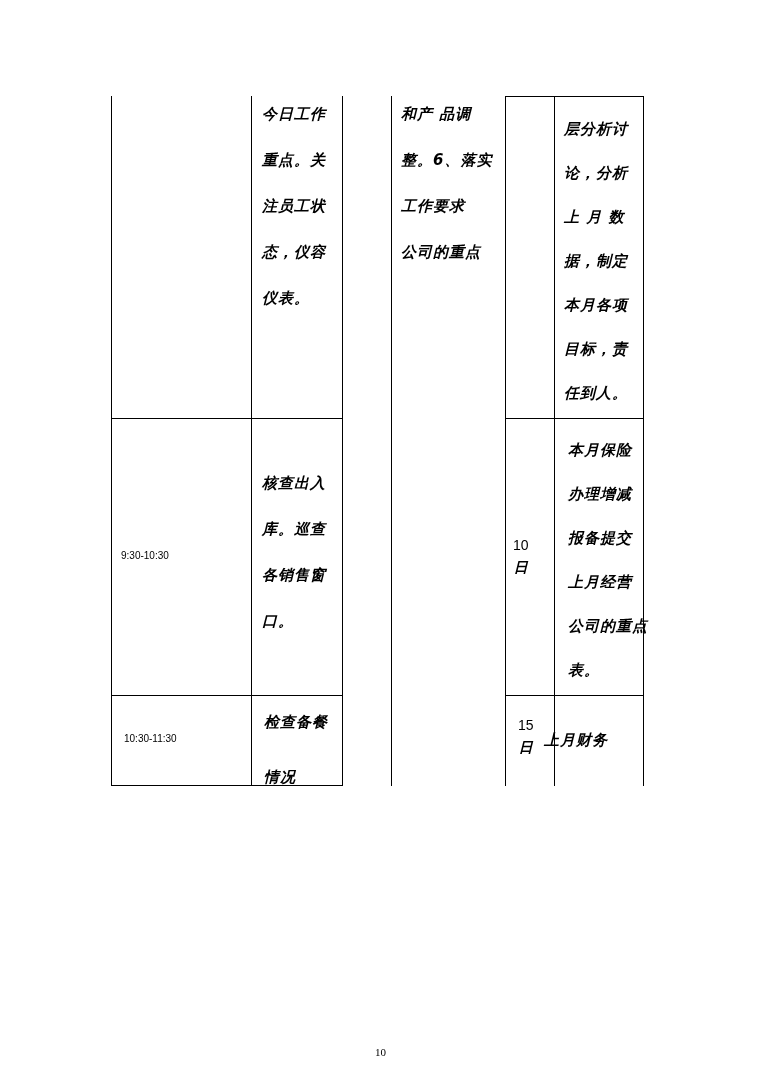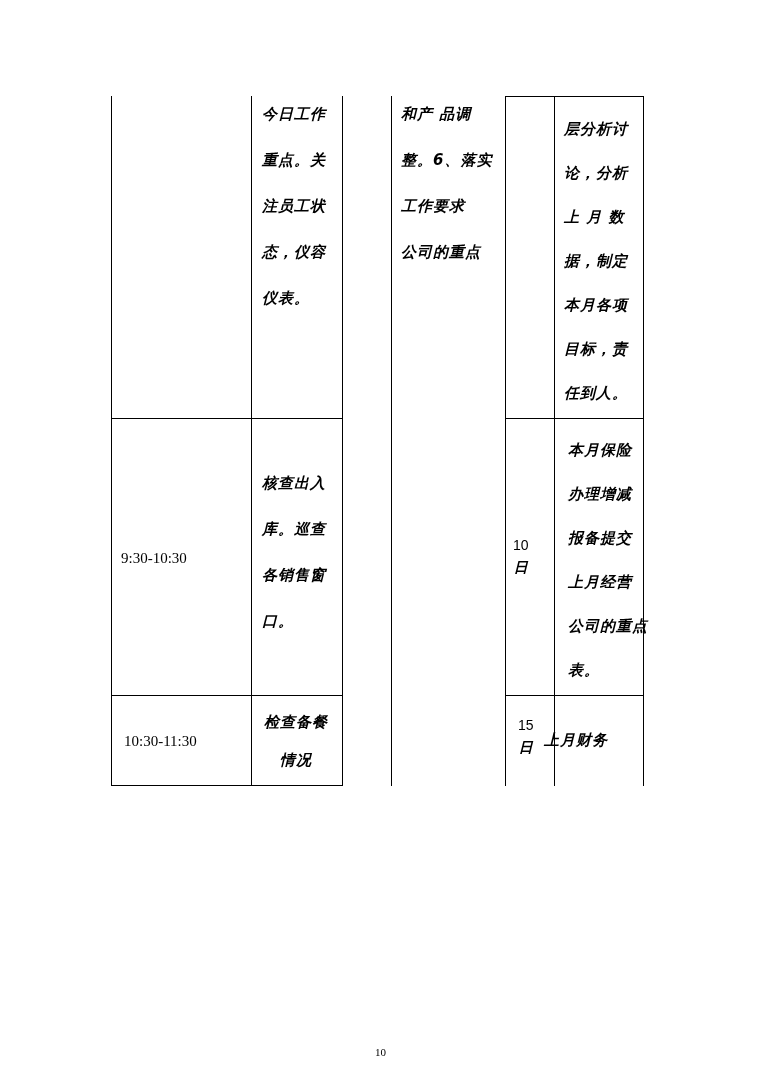--- a/index.html
+++ b/index.html
@@ -1,21 +1,21 @@
 <!DOCTYPE html>
 <html><head>
 <meta charset="utf-8">
 <style>
   html, body { margin:0; padding:0; background:#ffffff; }
   body { width:761px; height:1077px; position:relative; overflow:hidden;
          font-family:"DejaVu Sans", sans-serif; color:#000; }
   .vl { position:absolute; width:1px; background:#000; }
   .hl { position:absolute; height:1px; background:#000; }
   .cell-text { position:absolute; font-size:15px; font-style:italic; font-weight:bold; line-height:44px; letter-spacing:1px; }
-  .time { position:absolute; font-family:Liberation Serif, serif; font-size:15px; }
+  .time { position:absolute; font-family:Liberation Sans, sans-serif; font-size:10px; }
   .day { position:absolute; font-family:"Liberation Sans", sans-serif; font-size:14px; line-height:22px; text-align:center; }
   .day .ri { font-style:italic; font-weight:bold; font-family:"DejaVu Sans", sans-serif; }
   .pagenum { position:absolute; left:0; width:761px; top:1046px; text-align:center;
              font-family:"Liberation Serif", serif; font-size:11px; }
 </style>
 </head>
 <body>
 
 <div>
   <div class="vl" style="left:111px;top:96px;height:690px;"></div>
@@ -35,23 +35,23 @@
 
   <div class="time" style="left:121px;top:550px;">9:30-10:30</div>
   <div class="cell-text" style="left:262px;top:461px;">
     <div>核查出入</div>
     <div style="margin-top:2px">库。巡查</div>
     <div style="margin-top:2px">各销售窗</div>
     <div style="margin-top:2px">口。</div>
   </div>
 
   <div class="time" style="left:124px;top:733px;">10:30-11:30</div>
-  <div class="cell-text" style="left:264px;top:706px;line-height:32px;text-align:center;">
+  <div class="cell-text" style="left:264px;top:706px;line-height:32px;">
     <div>检查备餐</div>
-    <div style="margin-top:6px">情况</div>
+    <div style="margin-top:23px">情况</div>
   </div>
 </div>
 
 <div>
   <div class="vl" style="left:391px;top:96px;height:690px;"></div>
   <div class="cell-text" style="left:401px;top:92px;">
     <div>和产 品调</div>
     <div style="margin-top:2px">整。6、落实</div>
     <div style="margin-top:2px">工作要求</div>
     <div style="margin-top:2px">公司的重点</div>

